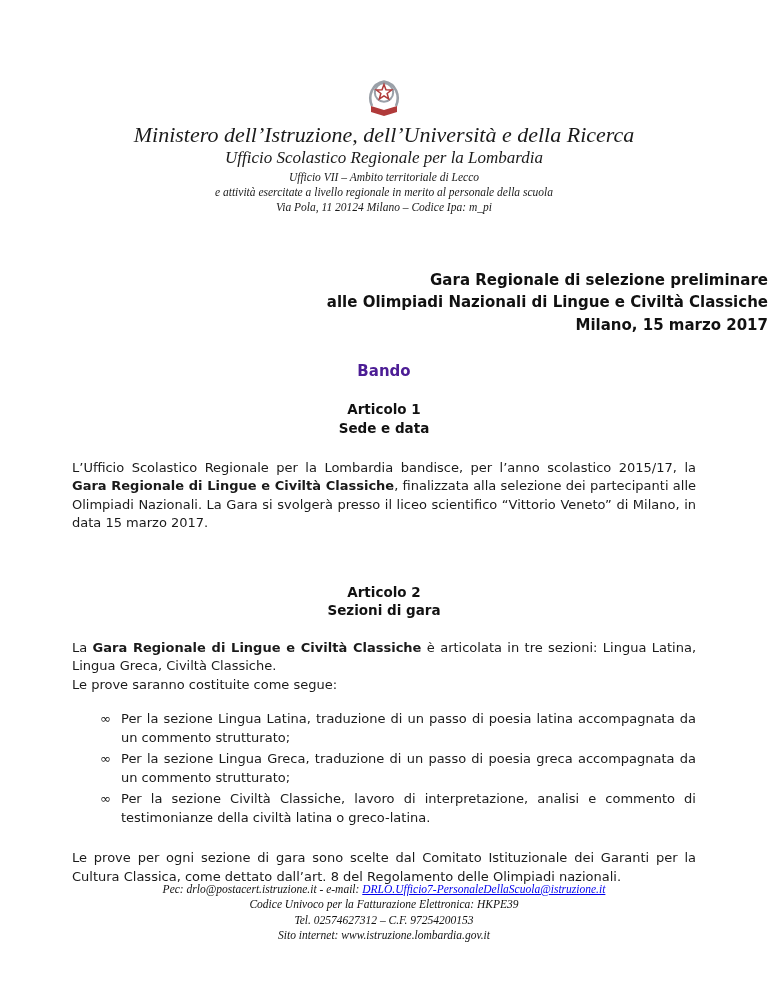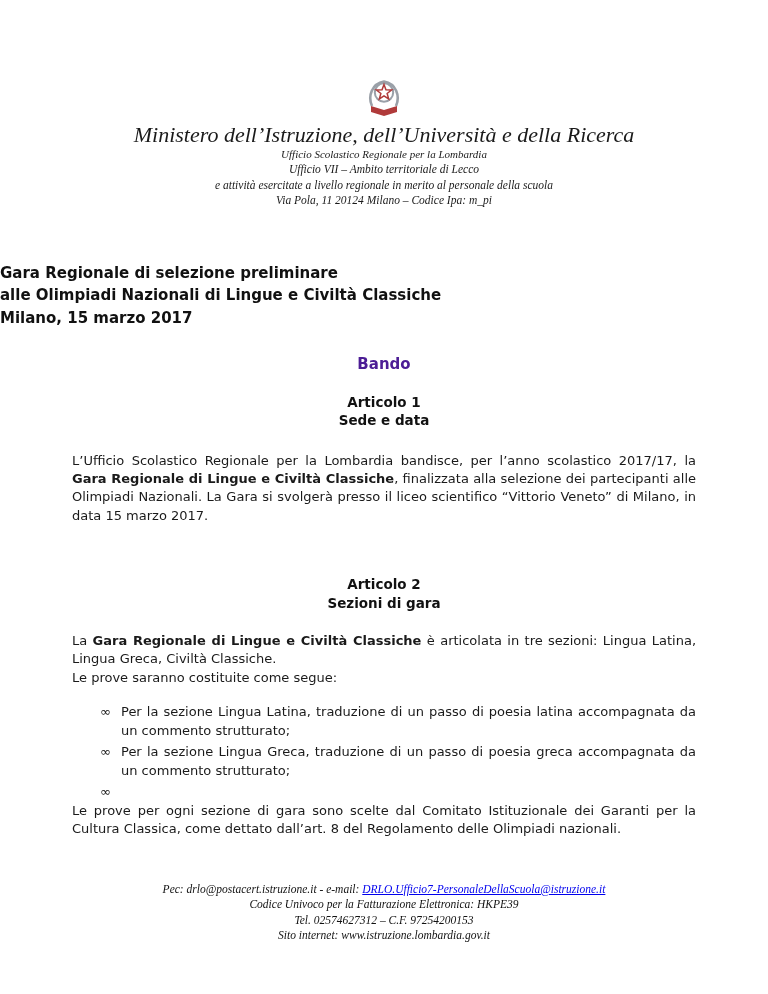--- a/index.html
+++ b/index.html
@@ -15,26 +15,26 @@
   }
   
   .header {
     padding-top: 76px;
     text-align: center;
     font-family: "Liberation Serif", "DejaVu Serif", serif;
     font-style: italic;
   }
   .emblem { display: block; margin: 0 auto 4px auto; }
   .ministry { font-size: 22px; line-height: 1.15; margin: 2px 0 0 0; font-weight: normal; }
-  .office   { font-size: 11px; line-height: 1.2;  margin: 1px 0 0 0; font-weight: normal; }
+  .office   { font-size: 17px; line-height: 1.2;  margin: 1px 0 0 0; font-weight: normal; }
   .hsmall   { font-size: 11.5px; line-height: 1.25; margin: 1px 0 0 0; }
   
   .title-block {
     margin-top: 54px;
-    text-align: left;
+    text-align: right;
     font-weight: bold;
     font-size: 15px;
     line-height: 1.5;
     color: #111;
   }
   .bando {
     margin-top: 26px;
     text-align: center;
     font-weight: bold;
     font-size: 15px;
@@ -115,41 +115,42 @@
     <div>Milano, 15 marzo 2017</div>
   </div>
 
   <div class="bando">Bando</div>
 
   <div class="article-head">
     <div>Articolo 1</div>
     <div>Sede e data</div>
   </div>
 
-  <p class="body-text"><span>L’Ufficio Scolastico Regionale per la Lombardia bandisce, per l’anno scolastico 2017/17, la </span><span class="b">Gara Regionale di Lingue e Civiltà Classiche</span><span>, finalizzata alla selezione dei partecipanti alle Olimpiadi Nazionali. La Gara si svolgerà presso il liceo scientifico “Vittorio Veneto” di Milano, in data 15 marzo 2017.</span></p>
+  <p class="body-text"><span>L’Ufficio Scolastico Regionale per la Lombardia bandisce, per l’anno scolastico 2015/17, la </span><span class="b">Gara Regionale di Lingue e Civiltà Classiche</span><span>, finalizzata alla selezione dei partecipanti alle Olimpiadi Nazionali. La Gara si svolgerà presso il liceo scientifico “Vittorio Veneto” di Milano, in data 15 marzo 2017.</span></p>
 
   <div class="article-head second">
     <div>Articolo 2</div>
     <div>Sezioni di gara</div>
   </div>
 
   <p class="body-text tight"><span>La </span><span class="b">Gara Regionale di Lingue e Civiltà Classiche</span><span> è articolata in tre sezioni: Lingua Latina, Lingua Greca, Civiltà Classiche.</span><br>
   <span>Le prove saranno costituite come segue:</span></p>
 
   <ul class="bullets">
     <li>
       <span class="marker">∞</span>
       <span>Per la sezione Lingua Latina, traduzione di un passo di poesia latina accompagnata da un commento strutturato;</span>
     </li>
     <li>
       <span class="marker">∞</span>
       <span>Per la sezione Lingua Greca, traduzione di un passo di poesia greca accompagnata da un commento strutturato;</span>
     </li>
     <li>
       <span class="marker">∞</span>
+      <span>Per la sezione Civiltà Classiche, lavoro di interpretazione, analisi e commento di testimonianze della civiltà latina o greco-latina.</span>
     </li>
   </ul>
 
   <p class="body-text closing">Le prove per ogni sezione di gara sono scelte dal Comitato Istituzionale dei Garanti per la Cultura Classica, come dettato dall’art. 8 del Regolamento delle Olimpiadi nazionali.</p>
 
   <div class="footer">
     <div><span>Pec: drlo@postacert.istruzione.it - e-mail: </span><a class="email-link">DRLO.Ufficio7-PersonaleDellaScuola@istruzione.it</a></div>
     <div>Codice Univoco per la Fatturazione Elettronica: HKPE39</div>
     <div>Tel. 02574627312 – C.F. 97254200153</div>
     <div>Sito internet: www.istruzione.lombardia.gov.it</div>

